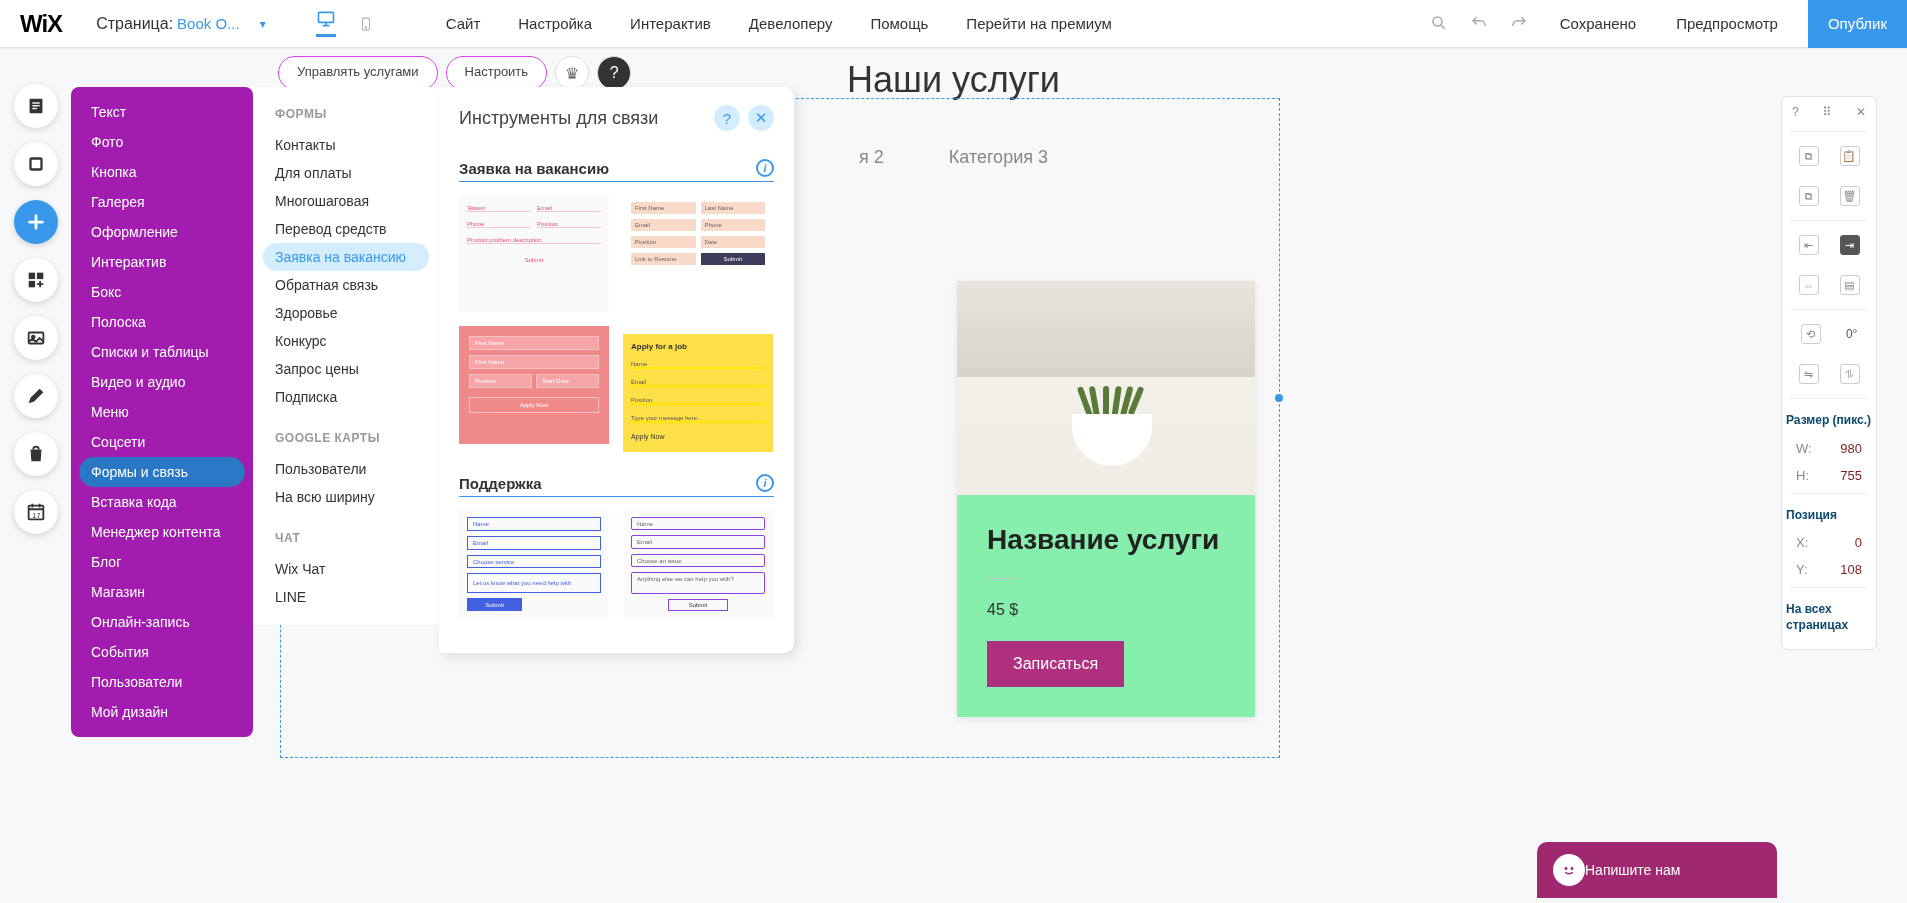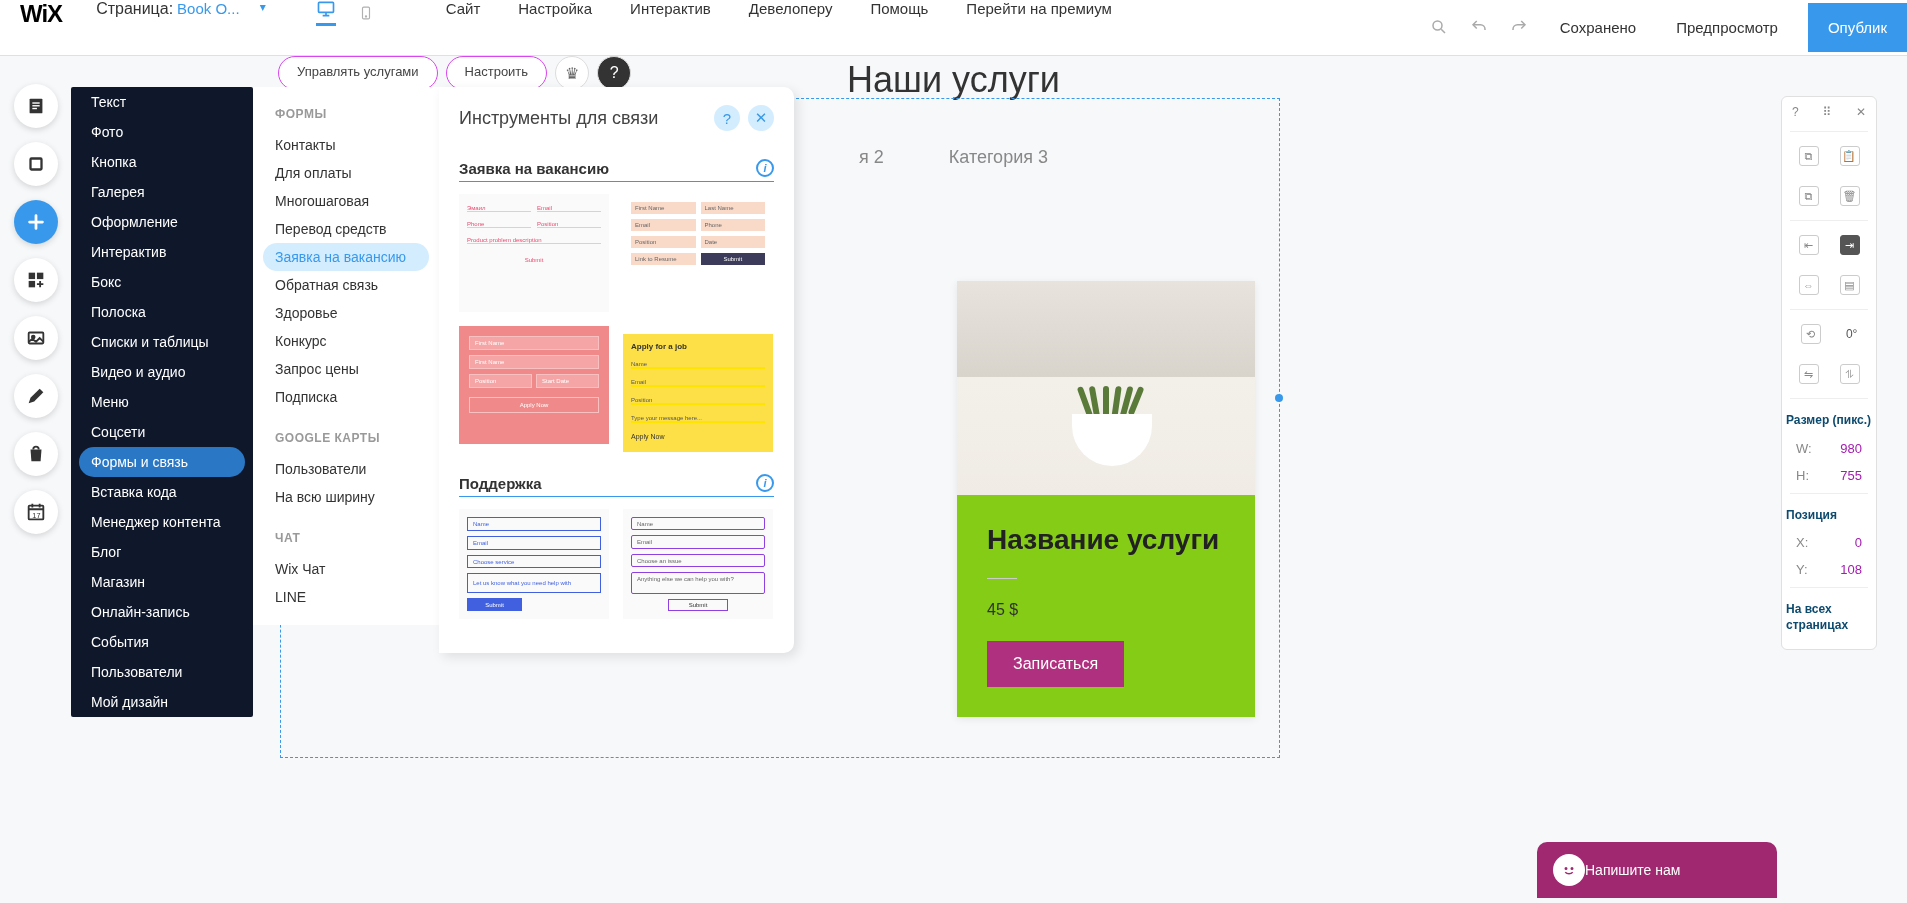--- a/index.html
+++ b/index.html
@@ -1,19 +1,19 @@
 <!DOCTYPE html>
 <html><head>
 <meta charset="utf-8">
 <style>
 * { box-sizing: border-box; margin: 0; padding: 0; font-family: Arial, Helvetica, sans-serif; }
 body { background: #f0f3f5; overflow: hidden; width: 1907px; height: 903px; position: relative; }
 
 
-.topbar { position: absolute; top: 0; left: 0; right: 0; height: 56px; background: #fff; border-bottom: 1px solid #e0e0e0; display: flex; z-index: 100; }
+.topbar { position: absolute; top: 0; left: 0; right: 0; height: 48px; background: #fff; border-bottom: 1px solid #e0e0e0; display: flex; align-items: center; z-index: 100; }
 .logo { font-weight: 900; font-size: 24px; letter-spacing: -1px; padding: 0 20px; }
 .page-label { font-size: 16px; color: #333; margin-left: 14px; }
 .page-name { color: #3899ec; font-size: 15px; margin-left: 4px; max-width: 70px; overflow: hidden; white-space: nowrap; text-overflow: ellipsis; display: inline-block; }
 .page-chevron { color: #3899ec; margin-left: 20px; font-size: 12px; }
 .device-icons { margin-left: 50px; display: flex; gap: 20px; }
 .device-icon { width: 20px; height: 26px; display: flex; align-items: center; justify-content: center; color: #b0b0b0; cursor: pointer; }
 .device-icon.active { color: #3899ec; border-bottom: 3px solid #3899ec; padding-bottom: 6px; margin-bottom: -6px; }
 .top-menu { display: flex; gap: 38px; margin-left: 70px; font-size: 15px; color: #333; }
 .top-menu-item { cursor: pointer; }
 .top-right { margin-left: auto; display: flex; align-items: center; gap: 20px; padding-right: 0; }
@@ -21,21 +21,21 @@
 .top-link { font-size: 15px; color: #333; cursor: pointer; padding: 0 10px; }
 .btn-publish { background: #3899ec; color: #fff; padding: 0 20px; height: 49px; display: flex; align-items: center; font-size: 15px; cursor: pointer; }
 
 
 .left-rail { position: absolute; left: 14px; top: 84px; width: 44px; display: flex; flex-direction: column; gap: 14px; z-index: 50; }
 .rail-btn { width: 44px; height: 44px; border-radius: 50%; background: #fff; display: flex; align-items: center; justify-content: center; font-size: 18px; color: #333; cursor: pointer; box-shadow: 0 2px 6px rgba(0,0,0,0.15); }
 .rail-btn.active { background: #3899ec; color: #fff; }
 .rail-btn svg { width: 22px; height: 22px; }
 
 
-.panel1 { position: absolute; left: 71px; top: 87px; width: 182px; background: #0f172a; z-index: 60; padding: 0 0; border-radius: 2px; }
+.panel1 { position: absolute; left: 71px; top: 87px; width: 182px; background: #a21caf; z-index: 60; padding: 10px 0; border-radius: 8px; }
 .panel1-item { padding: 7px 20px; color: #fff; font-size: 14px; cursor: pointer; }
 .panel1-item.active { background: #2a77c5; border-radius: 20px; margin: 0 8px; padding: 7px 12px; }
 
 
 .panel2 { position: absolute; left: 253px; top: 87px; width: 186px; background: #fff; z-index: 60; padding: 14px 0; }
 .panel2-header { padding: 6px 22px 10px; color: #999; font-size: 12px; font-weight: bold; letter-spacing: 0.5px; }
 .panel2-item { padding: 6px 22px; color: #333; font-size: 14px; cursor: pointer; }
 .panel2-item.active { background: #d3edff; border-radius: 20px; margin: 0 10px; padding: 6px 12px; color: #3899ec; }
 
 
@@ -90,21 +90,21 @@
 .canvas-heading { text-align: center; font-size: 36px; color: #333; padding-top: 10px; font-weight: normal; }
 .canvas-tabs { text-align: center; font-size: 18px; color: #888; margin-top: 46px; }
 
 
 .float-toolbar { position: absolute; left: 278px; top: 56px; display: flex; gap: 8px; z-index: 45; }
 .float-pill { background: #fff; border: 1px solid #d946ef; border-radius: 20px; padding: 7px 18px; font-size: 13px; color: #444; cursor: pointer; }
 .float-circle { width: 34px; height: 34px; border-radius: 50%; background: #fff; border: 1px solid #ddd; display: flex; align-items: center; justify-content: center; color: #666; cursor: pointer; }
 .float-circle.dark { background: #333; color: #fff; }
 
 
-.service-card { position: absolute; left: 957px; top: 232px; width: 298px; background: #84cc16; box-shadow: 0 2px 8px rgba(0,0,0,0.08); z-index: 20; }
+.service-card { position: absolute; left: 957px; top: 232px; width: 298px; background: #86efac; box-shadow: 0 2px 8px rgba(0,0,0,0.08); z-index: 20; }
 .service-img { height: 214px; background: linear-gradient(180deg, #e8e3dd 0%, #d8d4cc 45%, #f3f0ea 45%, #f0ece5 100%); position: relative; }
 .service-body { padding: 30px; }
 .service-title { font-size: 28px; font-weight: bold; color: #222; line-height: 1.1; }
 .service-hr { border: none; border-top: 1px solid #ccc; width: 30px; margin: 22px 0; }
 .service-price { font-size: 16px; color: #333; }
 .service-btn { background: #b03080; color: #fff; padding: 14px 26px; display: inline-block; margin-top: 22px; font-size: 16px; cursor: pointer; }
 
 
 .chat-widget { position: absolute; right: 130px; bottom: 5px; width: 240px; background: #a02870; color: #fff; padding: 12px 16px; border-radius: 10px 10px 0 0; display: flex; align-items: center; gap: 0; z-index: 40; }
 .chat-face { width: 32px; height: 32px; background: #fff; border-radius: 50%; display: flex; align-items: center; justify-content: center; color: #a02870; }
@@ -113,21 +113,21 @@
 
 .inspector { position: absolute; right: 30px; top: 96px; width: 96px; background: #fff; border: 1px solid #e0e0e0; border-radius: 6px; z-index: 70; font-size: 12px; color: #555; padding-bottom: 10px; }
 .insp-header { display: flex; justify-content: space-between; align-items: center; padding: 8px 10px; color: #888; }
 .insp-row { display: flex; justify-content: space-around; padding: 10px 6px; }
 .insp-icon { width: 20px; height: 20px; border: 1px solid #ccc; border-radius: 3px; display: flex; align-items: center; justify-content: center; color: #888; cursor: pointer; font-size: 11px; }
 .insp-icon.sel { background: #555; color: #fff; border-color: #555; }
 .insp-divider { border-top: 1px solid #eee; margin: 4px 8px; }
 .insp-section-title { text-align: left; padding: 10px 4px 6px; font-size: 12px; color: #0c4a6e; line-height: 1.3; font-weight: bold; }
 .insp-kv { display: flex; justify-content: space-between; padding: 6px 14px; font-size: 13px; }
 .insp-kv .k { color: #888; }
-.insp-kv .v { color: #a21caf; text-align: right; }
+.insp-kv .v { color: #7f1d1d; text-align: right; }
 
 
 .sel-outline { position: absolute; left: 280px; top: 49px; width: 1000px; height: 660px; border: 1px dashed #3899ec; z-index: 15; pointer-events: none; }
 .sel-handle { position: absolute; width: 8px; height: 8px; background: #3899ec; border-radius: 50%; right: -4px; top: 295px; }
 
 
 .plant { position: absolute; left: 95px; top: 95px; width: 120px; height: 90px; }
 .pot { position: absolute; bottom: 0; left: 20px; width: 80px; height: 52px; background: #fff; border-radius: 0 0 40px 40px; }
 .leaves { position: absolute; bottom: 40px; left: 25px; width: 70px; height: 40px; }
 .leaf { position: absolute; width: 6px; background: #5a7a3a; border-radius: 3px; }

